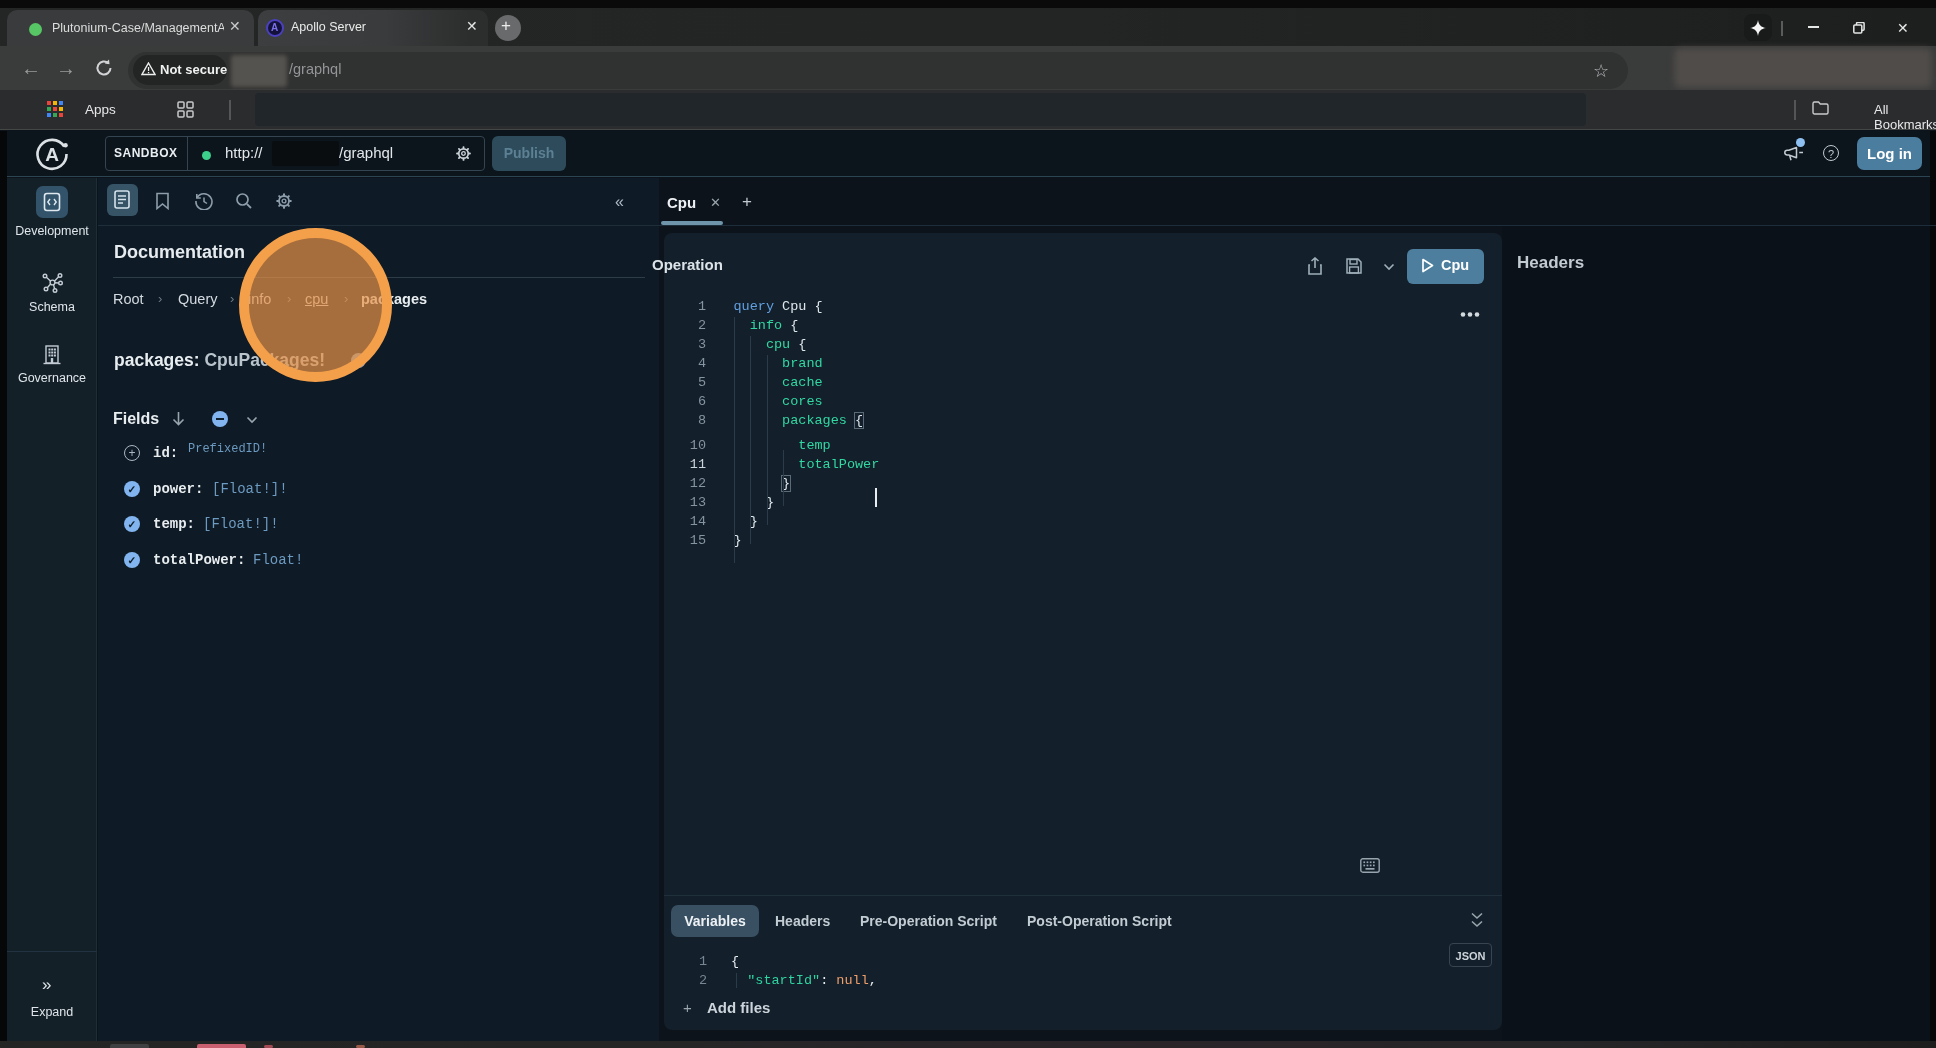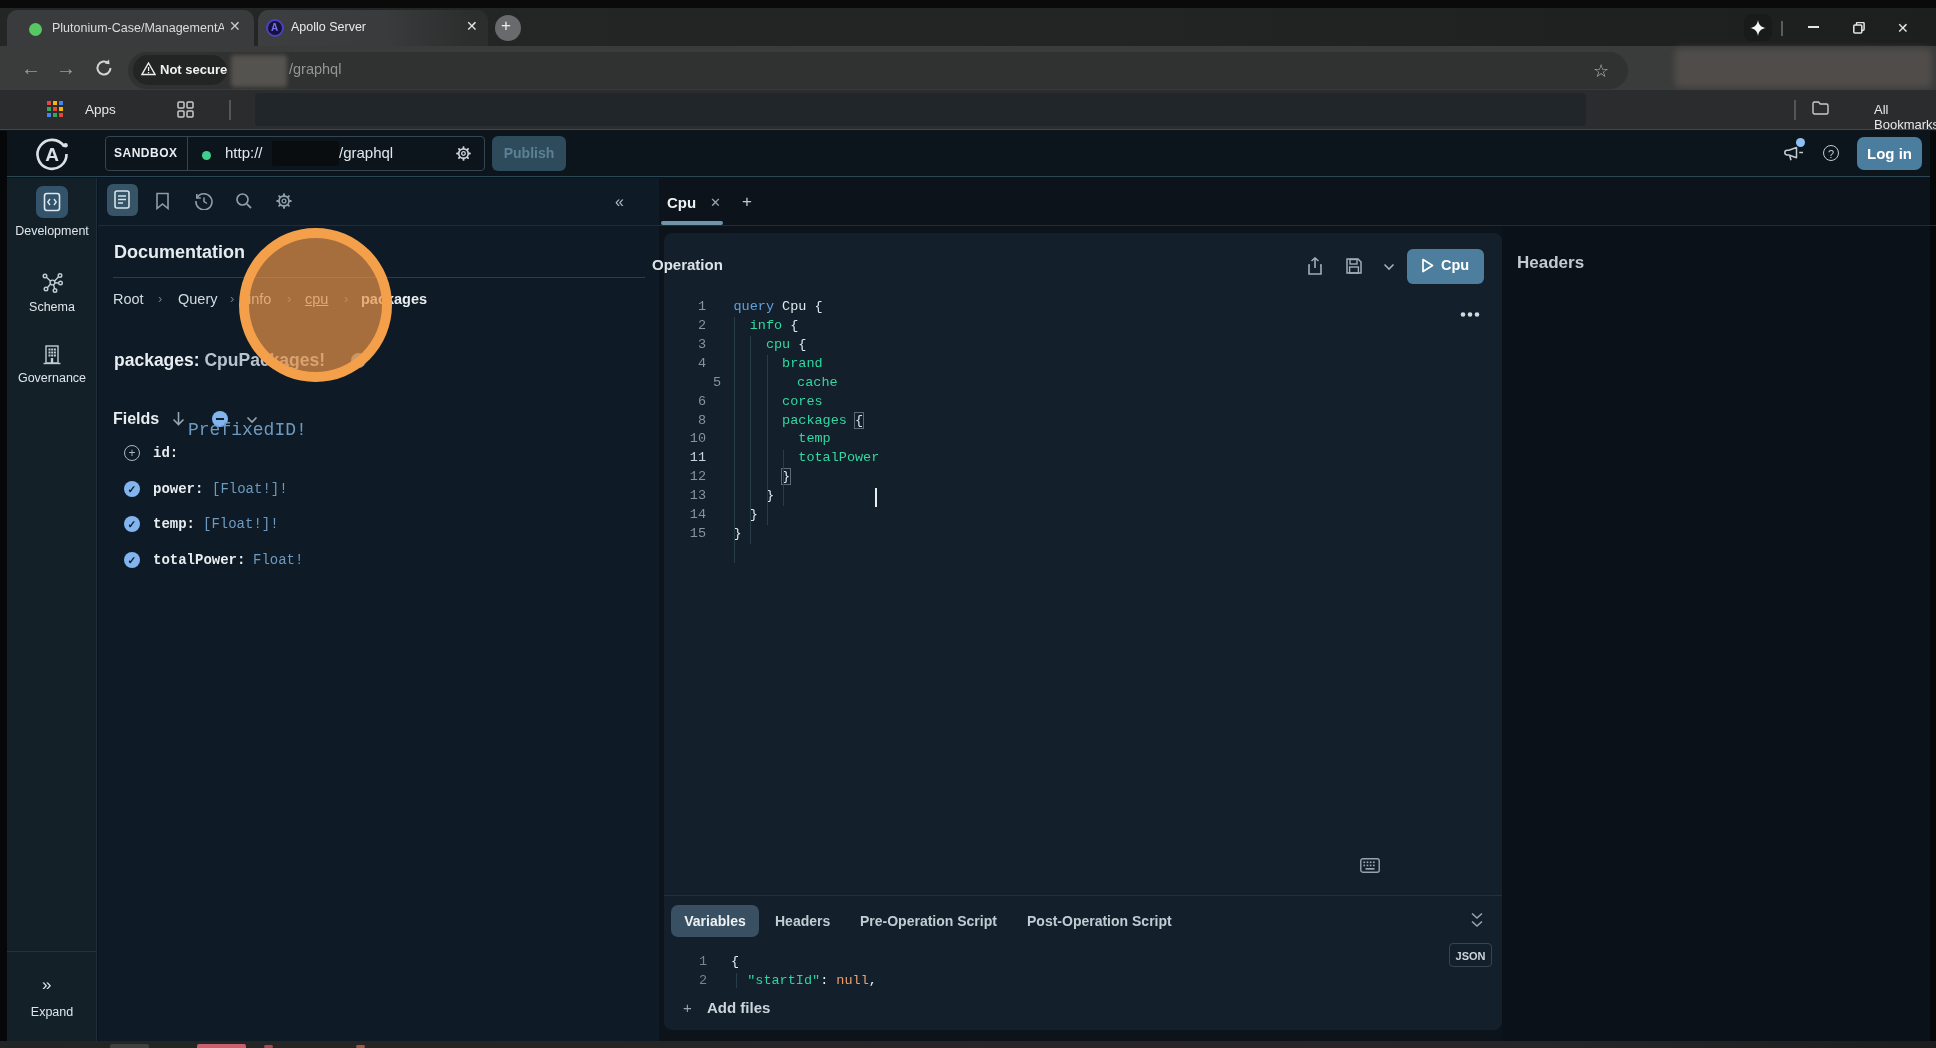--- a/index.html
+++ b/index.html
@@ -276,21 +276,21 @@
   <div class="abs" style="left:212px;top:411px;width:16px;height:16px;border-radius:50%;background:#82b4f0;"></div>
   <div class="abs" style="left:216px;top:418px;width:8px;height:2px;background:#10202c;"></div>
   <div class="abs" style="left:246px;top:416px;">
       <svg width="12" height="8" viewBox="0 0 12 8">
         <path d="M1.5 1.5 L6 6 L10.5 1.5" fill="none" stroke="#98a5ae" stroke-width="1.6"></path>
       </svg>
     </div>
 
   <div class="abs" style="left:124px;top:445px;width:16px;height:16px;border:1.5px solid #aab6c0;border-radius:50%;color:#aab6c0;font-size:12px;text-align:center;line-height:14px;">+</div>
   <div class="abs mono b" style="left:153px;top:445px;color:#e8edf0;font-size:14px;">id:</div>
-  <div class="abs mono" style="left:188px;top:420px;color:#6d9ac0;font-size:18px;">PrefixedID!</div>
+  <div class="abs mono" style="left:188px;top:442px;color:#6d9ac0;font-size:12px;">PrefixedID!</div>
 
   <div class="abs b" style="left:124px;top:481px;width:16px;height:16px;border-radius:50%;background:#82b4f0;color:#10202c;font-size:10.5px;text-align:center;line-height:16px;">✓</div>
   <div class="abs mono b" style="left:153px;top:481px;color:#e8edf0;font-size:14px;">power:</div>
   <div class="abs mono" style="left:212px;top:481px;color:#6d9ac0;font-size:14px;">[Float!]!</div>
 
   <div class="abs b" style="left:124px;top:516px;width:16px;height:16px;border-radius:50%;background:#82b4f0;color:#10202c;font-size:10.5px;text-align:center;line-height:16px;">✓</div>
   <div class="abs mono b" style="left:153px;top:516px;color:#e8edf0;font-size:14px;">temp:</div>
   <div class="abs mono" style="left:203px;top:516px;color:#6d9ac0;font-size:14px;">[Float!]!</div>
 
   <div class="abs b" style="left:124px;top:552px;width:16px;height:16px;border-radius:50%;background:#82b4f0;color:#10202c;font-size:10.5px;text-align:center;line-height:16px;">✓</div>
@@ -341,24 +341,24 @@
         <circle cx="10" cy="3.5" r="2.3" fill="#d3dade"></circle>
         <circle cx="17" cy="3.5" r="2.3" fill="#d3dade"></circle>
       </svg>
     </div>
 
   <div id="editor" class="abs mono" style="left:664px;top:298.2px;width:820px;font-size:13.5px;line-height:18.9px;color:#dfe8ee;">
       <div style="height:18.9px;white-space:pre;"><span style="display:inline-block;width:42px;text-align:right;color:#8494a0;">1</span><span style="display:inline-block;width:27.5px;"></span><span></span><span style="color:#62a0e0;">query</span><span style="color:#dfe8ee;">&nbsp;Cpu&nbsp;{</span></div>
       <div style="height:18.9px;white-space:pre;"><span style="display:inline-block;width:42px;text-align:right;color:#8494a0;">2</span><span style="display:inline-block;width:27.5px;"></span><span>&nbsp;&nbsp;</span><span style="color:#31d8a2;">info</span><span style="color:#dfe8ee;">&nbsp;{</span></div>
       <div style="height:18.9px;white-space:pre;"><span style="display:inline-block;width:42px;text-align:right;color:#8494a0;">3</span><span style="display:inline-block;width:27.5px;"></span><span>&nbsp;&nbsp;&nbsp;&nbsp;</span><span style="color:#31d8a2;">cpu</span><span style="color:#dfe8ee;">&nbsp;{</span></div>
       <div style="height:18.9px;white-space:pre;"><span style="display:inline-block;width:42px;text-align:right;color:#8494a0;">4</span><span style="display:inline-block;width:27.5px;"></span><span>&nbsp;&nbsp;&nbsp;&nbsp;&nbsp;&nbsp;</span><span style="color:#31d8a2;">brand</span></div>
-      <div style="height:18.9px;white-space:pre;margin-left:15px;"><span style="display:inline-block;width:42px;text-align:right;color:#8494a0;">5</span><span style="display:inline-block;width:27.5px;"></span><span>&nbsp;&nbsp;&nbsp;&nbsp;&nbsp;&nbsp;</span><span style="color:#31d8a2;">cache</span></div>
+      <div style="height:18.9px;white-space:pre;"><span style="display:inline-block;width:42px;text-align:right;color:#8494a0;">5</span><span style="display:inline-block;width:27.5px;"></span><span>&nbsp;&nbsp;&nbsp;&nbsp;&nbsp;&nbsp;</span><span style="color:#31d8a2;">cache</span></div>
       <div style="height:18.9px;white-space:pre;"><span style="display:inline-block;width:42px;text-align:right;color:#8494a0;">6</span><span style="display:inline-block;width:27.5px;"></span><span>&nbsp;&nbsp;&nbsp;&nbsp;&nbsp;&nbsp;</span><span style="color:#31d8a2;">cores</span></div>
       <div style="height:18.9px;white-space:pre;"><span style="display:inline-block;width:42px;text-align:right;color:#8494a0;">8</span><span style="display:inline-block;width:27.5px;"></span><span>&nbsp;&nbsp;&nbsp;&nbsp;&nbsp;&nbsp;</span><span style="color:#31d8a2;">packages</span><span style="color:#dfe8ee;">&nbsp;</span><span style="color:#dfe8ee;outline:1px solid #5a6b77;">{</span></div>
-      <div style="height:18.9px;white-space:pre;"><span style="display:inline-block;width:42px;text-align:right;color:#8494a0;">10</span><span style="display:inline-block;width:27.5px;"></span><span>&nbsp;&nbsp;&nbsp;&nbsp;&nbsp;&nbsp;&nbsp;&nbsp;</span><span style="color:#31d8a2;">temp</span></div>
+      <div style="height:18.9px;white-space:pre;margin-top:7px;"><span style="display:inline-block;width:42px;text-align:right;color:#8494a0;">10</span><span style="display:inline-block;width:27.5px;"></span><span>&nbsp;&nbsp;&nbsp;&nbsp;&nbsp;&nbsp;&nbsp;&nbsp;</span><span style="color:#31d8a2;">temp</span></div>
       <div style="height:18.9px;white-space:pre;"><span style="display:inline-block;width:42px;text-align:right;color:#c9d4dc;">11</span><span style="display:inline-block;width:27.5px;"></span><span>&nbsp;&nbsp;&nbsp;&nbsp;&nbsp;&nbsp;&nbsp;&nbsp;</span><span style="color:#31d8a2;">totalPower</span></div>
       <div style="height:18.9px;white-space:pre;"><span style="display:inline-block;width:42px;text-align:right;color:#8494a0;">12</span><span style="display:inline-block;width:27.5px;"></span><span>&nbsp;&nbsp;&nbsp;&nbsp;&nbsp;&nbsp;</span><span style="color:#dfe8ee;outline:1px solid #5a6b77;">}</span></div>
       <div style="height:18.9px;white-space:pre;"><span style="display:inline-block;width:42px;text-align:right;color:#8494a0;">13</span><span style="display:inline-block;width:27.5px;"></span><span>&nbsp;&nbsp;&nbsp;&nbsp;</span><span style="color:#dfe8ee;">}</span></div>
       <div style="height:18.9px;white-space:pre;"><span style="display:inline-block;width:42px;text-align:right;color:#8494a0;">14</span><span style="display:inline-block;width:27.5px;"></span><span>&nbsp;&nbsp;</span><span style="color:#dfe8ee;">}</span></div>
       <div style="height:18.9px;white-space:pre;"><span style="display:inline-block;width:42px;text-align:right;color:#8494a0;">15</span><span style="display:inline-block;width:27.5px;"></span><span></span><span style="color:#dfe8ee;">}</span></div>
     </div>
 
   <div class="abs" style="left:1360px;top:858px;">
     <svg width="20" height="15" viewBox="0 0 20 15">
         <rect x="0.8" y="0.8" width="18.4" height="13.4" rx="2" fill="none" stroke="#98a5ae" stroke-width="1.4"></rect>

